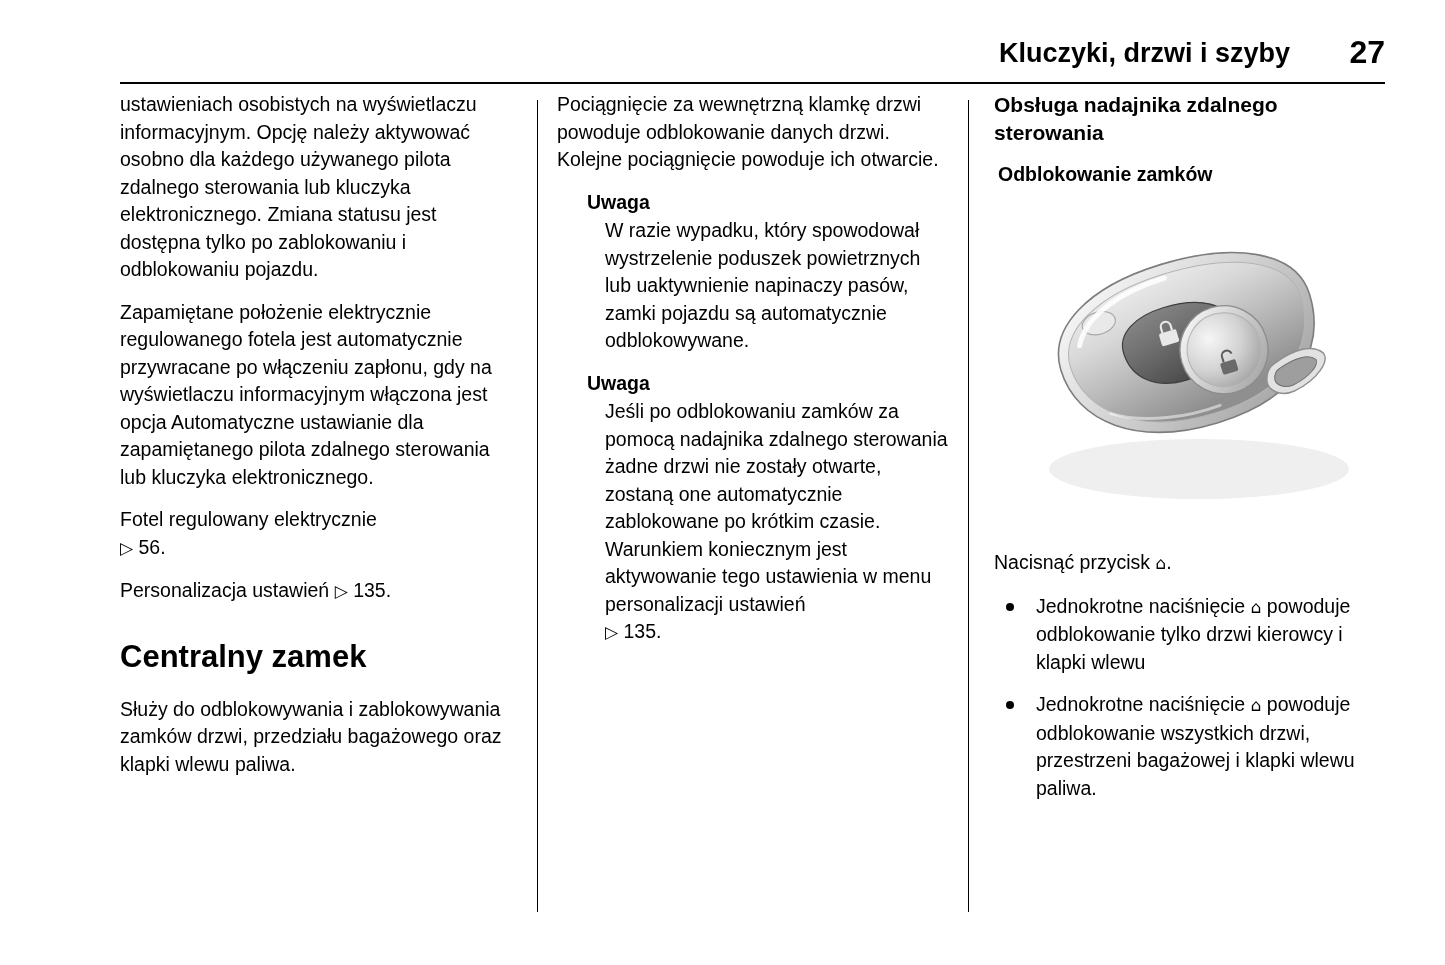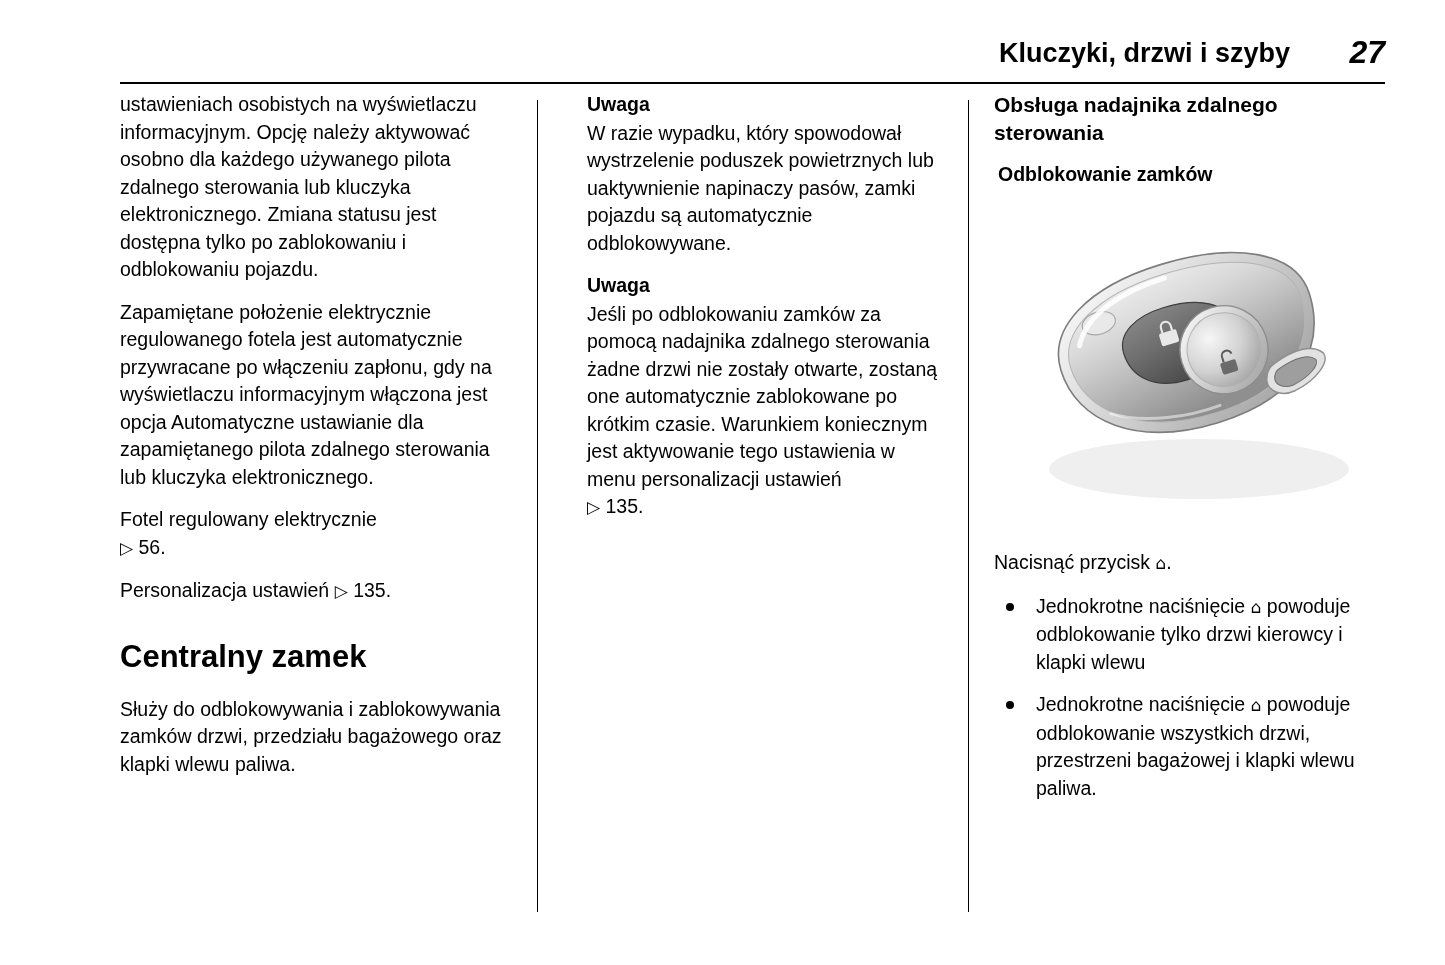--- a/index.html
+++ b/index.html
@@ -36,21 +36,20 @@
     font-size: 27px;
     font-weight: bold;
     white-space: nowrap;
   }
   .header-pageno {
     position: absolute;
     right: 0;
     top: -4px;
     font-size: 32px;
     font-weight: bold;
-    font-style: italic;
   }
   .header-rule {
     position: absolute;
     left: 0;
     top: 44px;
     width: 1265px;
     height: 2px;
     background: #000;
   }
   
@@ -72,21 +71,21 @@
     height: 812px;
     background: #000;
   }
   .divider-1 { left: 537px; }
   .divider-2 { left: 968px; }
 
   p {
     margin: 0 0 15px 0;
   }
   .indent {
-    margin-left: 30px;
+    margin-left: 48px;
   }
   .note-title {
     font-size: 19.5px;
     margin: 0 0 1px 30px;
   }
   h2.section {
     font-size: 31px;
     font-weight: bold;
     margin: 34px 0 22px 0;
     line-height: 34px;
@@ -173,20 +172,21 @@
       <span class="ref-arrow">▷</span>
       <span>135.</span>
     </p>
 
     <h2 class="section">Centralny zamek</h2>
 
     <p>Służy do odblokowywania i zablokowywania zamków drzwi, przedziału bagażowego oraz klapki wlewu paliwa.</p>
   </div>
 
   <div class="col col2">
+    <p>Pociągnięcie za wewnętrzną klamkę drzwi powoduje odblokowanie danych drzwi. Kolejne pociągnięcie powoduje ich otwarcie.</p>
 
     <h4 class="note-title">Uwaga</h4>
     <p class="indent">W razie wypadku, który spowodował wystrzelenie poduszek powietrznych lub uaktywnienie napinaczy pasów, zamki pojazdu są automatycznie odblokowywane.</p>
 
     <h4 class="note-title">Uwaga</h4>
     <p class="indent"><span>Jeśli po odblokowaniu zamków za pomocą nadajnika zdalnego sterowania żadne drzwi nie zostały otwarte, zostaną one automatycznie zablokowane po krótkim czasie. Warunkiem koniecznym jest aktywowanie tego ustawienia w menu personalizacji ustawień</span><br>
       <span class="ref-arrow">▷</span>
       <span>135.</span>
     </p>
   </div>

